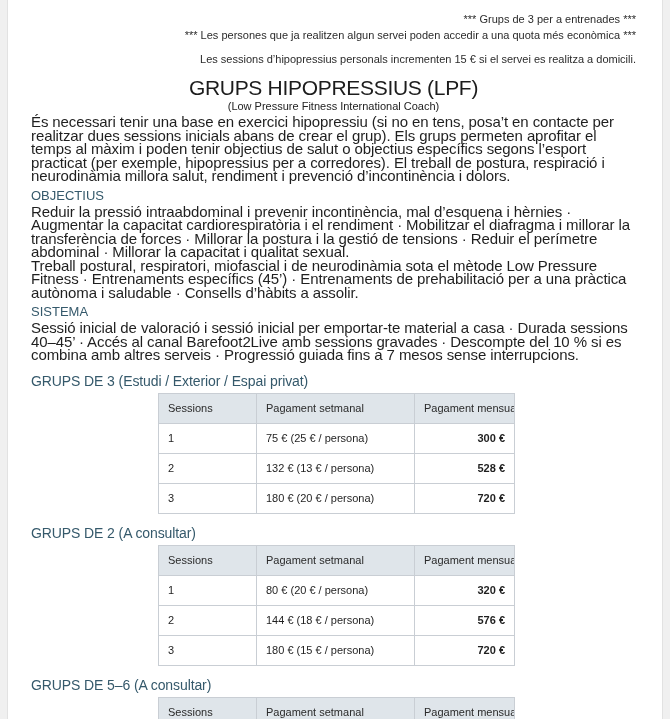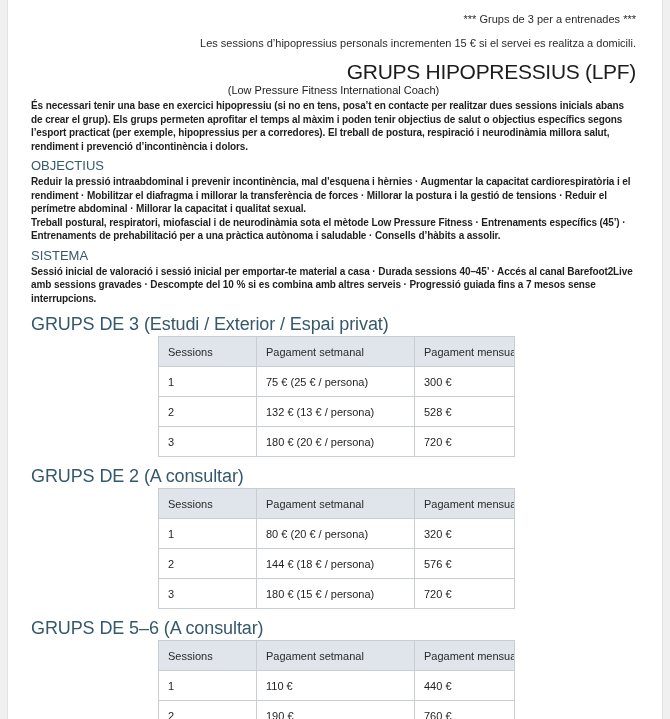--- a/index.html
+++ b/index.html
@@ -29,50 +29,49 @@
   
   .intro{ text-align:center; padding-top:4px;}
   .intro-line{
     margin:0 0 2px 0;
     font-size:11px;line-height:14px;color:#2b2b2b;text-align:right;
   }
   .intro-line.spaced{ margin-top:10px; }
   
   .title{
     margin:10px 0 0 0;
-    text-align:right;
+    text-align:center;
     font-size:21px;line-height:24px;
     font-weight:400;
     letter-spacing:-0.3px;
     color:#1c1c1c;
   }
   .subtitle{
     margin:0 0 2px 0;
     text-align:center;
     font-size:11px;line-height:13px;color:#222222;
   }
   
   .sec-heading{
     margin:5px 0 1px 0;
     font-size:13px;line-height:16px;
     font-weight:400;
     color:var(--accent-heading,#35596b);
   }
   .sec-body{
     margin:0;
     max-width:612px;
-    font-size:10px;line-height:13.5px;
+    font-size:15px;line-height:13.5px;
     letter-spacing:-0.1px;
     color:var(--text,#1f1f1f);
-    font-weight:bold;
   }
   
   .grp-heading{
     margin:11px 0 3px 0;
-    font-size:18px;line-height:17px;
+    font-size:14px;line-height:17px;
     font-weight:400;
     letter-spacing:-0.1px;
     color:var(--accent-heading,#35596b);
   }
   table.price-table{
     border-collapse:collapse;
     margin-left:127px;
     table-layout:fixed;
     width:356px;
     font-size:11px;
@@ -87,30 +86,31 @@
     height:30px;
     text-align:left;
     font-weight:400;
     white-space:nowrap;
     overflow:hidden;
   }
   table.price-table th{
     background:var(--table-header-bg,#dfe5ea);
     color:#2a2a2a;
   }
-  table.price-table td:last-child{ text-align:left; }
+  table.price-table td:last-child{ text-align:right;font-weight:bold; }
   .normativa-heading{ margin-top:14px; }
 </style>
 </head>
 <body>
 
 <div class="page">
 
   <div class="intro">
     <p class="intro-line">*** Grups de 3 per a entrenades ***</p>
+    <p class="intro-line">*** Les persones que ja realitzen algun servei poden accedir a una quota més econòmica ***</p>
     <p class="intro-line spaced">Les sessions d’hipopressius personals incrementen 15 € si el servei es realitza a domicili.</p>
   </div>
 
   <h1 class="title">GRUPS HIPOPRESSIUS (LPF)</h1>
   <p class="subtitle">(Low Pressure Fitness International Coach)</p>
 
   <p class="sec-body">És necessari tenir una base en exercici hipopressiu (si no en tens, posa’t en contacte per realitzar dues sessions inicials abans de crear el grup). Els grups permeten aprofitar el temps al màxim i poden tenir objectius de salut o objectius específics segons l’esport practicat (per exemple, hipopressius per a corredores). El treball de postura, respiració i neurodinàmia millora salut, rendiment i prevenció d’incontinència i dolors.</p>
 
   <h2 class="sec-heading">OBJECTIUS</h2>
   <p class="sec-body">Reduir la pressió intraabdominal i prevenir incontinència, mal d’esquena i hèrnies · Augmentar la capacitat cardiorespiratòria i el rendiment · Mobilitzar el diafragma i millorar la transferència de forces · Millorar la postura i la gestió de tensions · Reduir el perímetre abdominal · Millorar la capacitat i qualitat sexual.</p>

